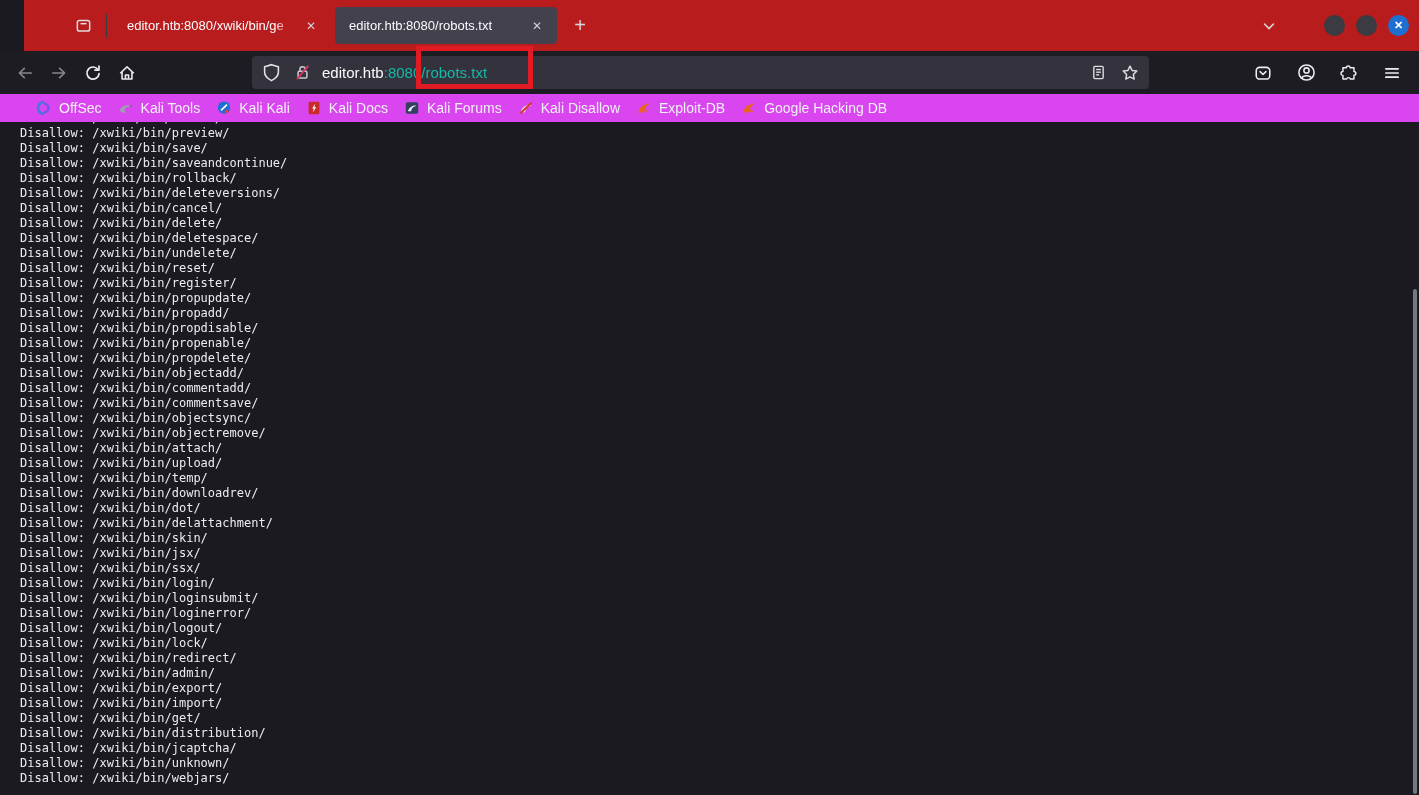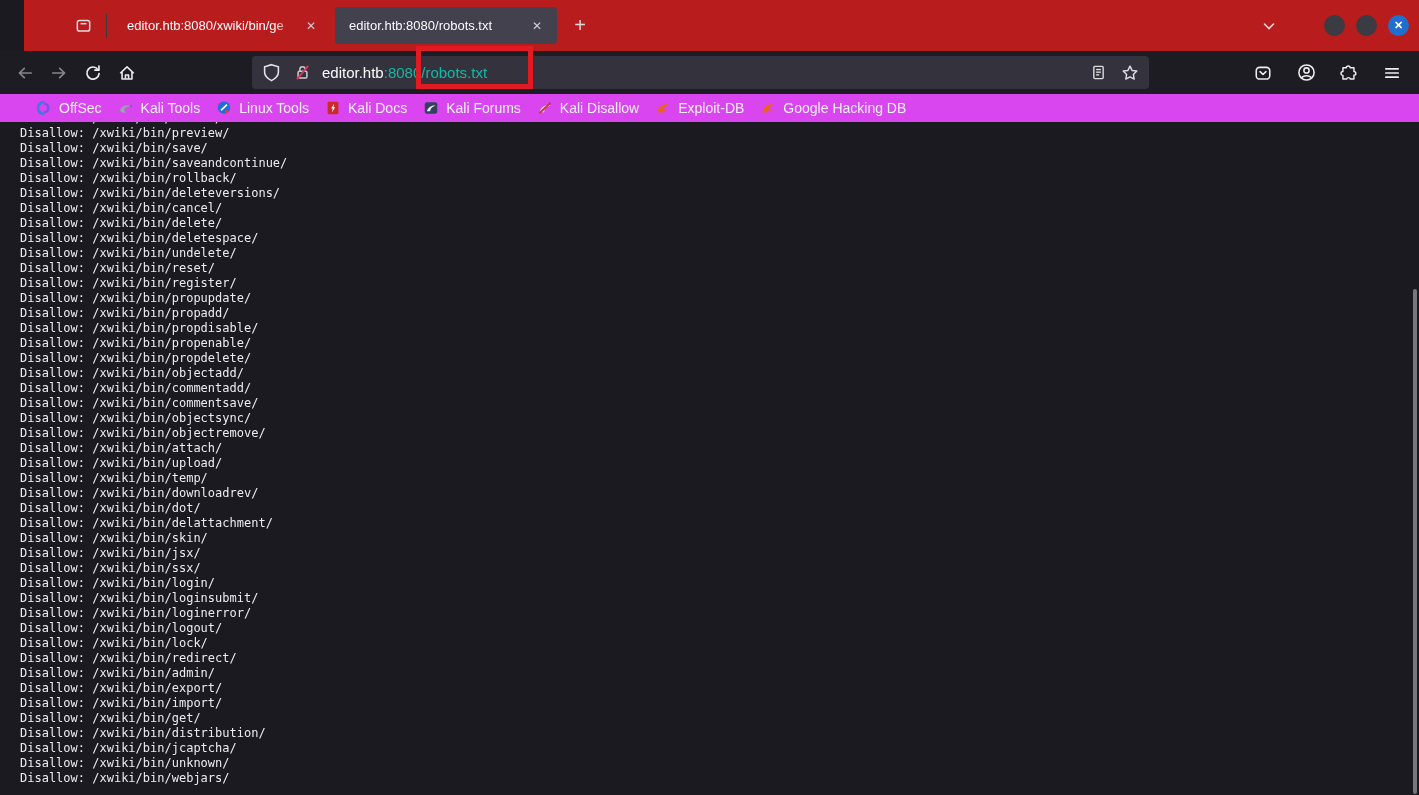--- a/index.html
+++ b/index.html
@@ -195,21 +195,21 @@
         <circle cx="12.9" cy="6.1" r="0.9" fill="#5b636d"></circle>
       </svg>
       <span>Kali Tools</span>
     </div>
     <div class="bm">
       <svg width="16" height="16" viewBox="0 0 16 16">
         <circle cx="8" cy="7.6" r="6.2" fill="#1e6fd6"></circle>
         <line x1="5" y1="10.4" x2="11" y2="4.6" stroke="#fff" stroke-width="1.6"></line>
         <circle cx="10.6" cy="11.4" r="1.9" fill="#e23b3b"></circle>
       </svg>
-      <span>Linux Tools</span>
+      <span>Kali Kali</span>
     </div>
     <div class="bm">
       <svg width="16" height="16" viewBox="0 0 16 16">
         <rect x="2.6" y="1.8" width="10.8" height="12.4" rx="1.4" fill="#c92a2a"></rect>
         <path d="M9.2 3.6 L6.2 8.4 H7.9 L6.8 12.4 L10.2 7.2 H8.4 Z" fill="#fff"></path>
       </svg>
       <span>Kali Docs</span>
     </div>
     <div class="bm">
       <svg width="16" height="16" viewBox="0 0 16 16">

